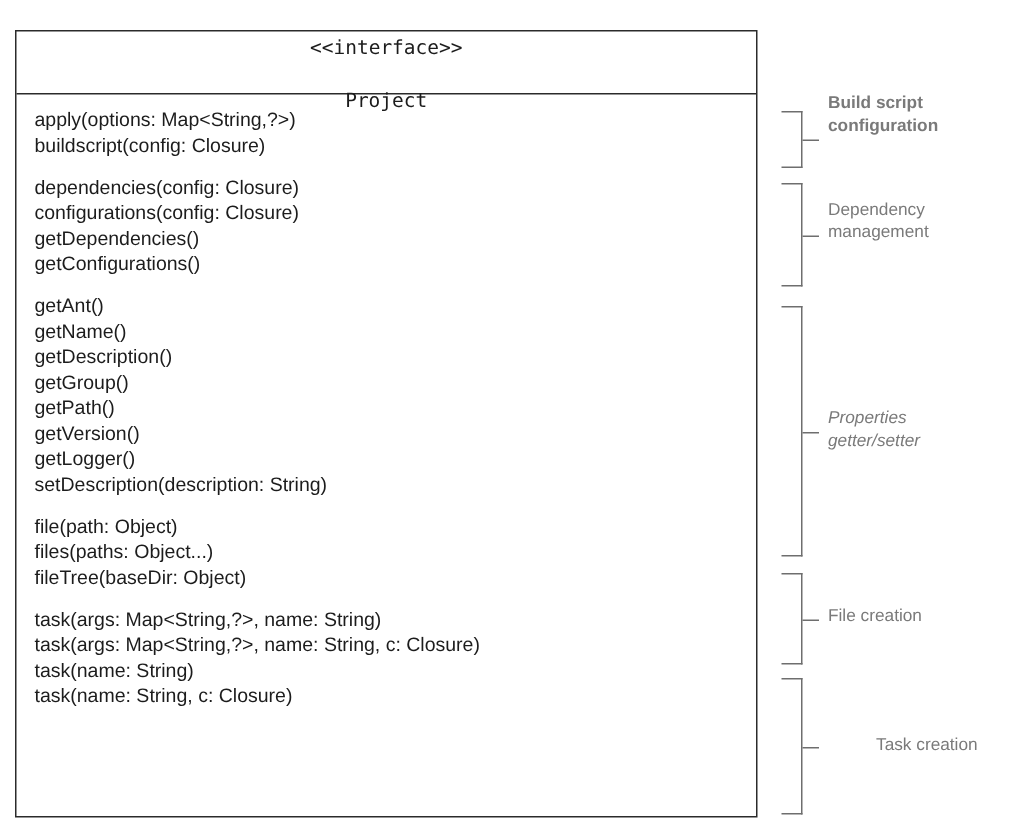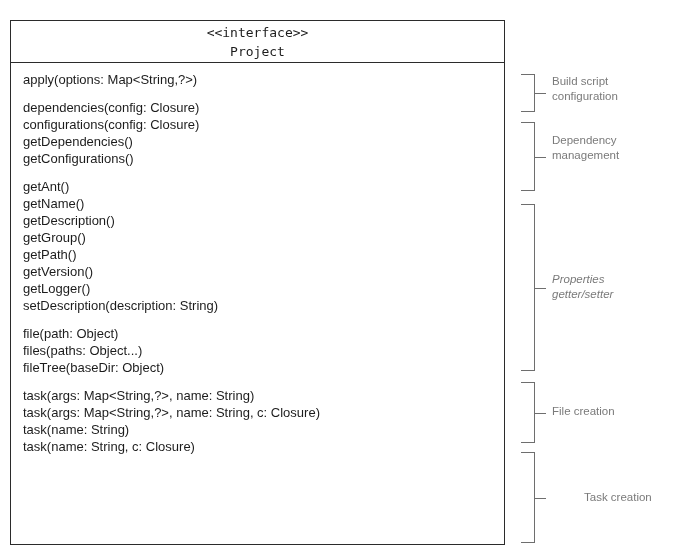--- a/index.html
+++ b/index.html
@@ -41,21 +41,21 @@
     border-bottom: 1px solid #2b2b2b;
     text-align: center;
     font-family: "DejaVu Sans Mono", "Liberation Mono", monospace;
     font-size: 13px;
     line-height: 19px;
     color: #1c1c1c;
     padding-top: 2px;
     letter-spacing: 0px;
   }
   .uml-stereotype { display: block; }
-  .uml-name { display: block; }
+  .uml-name { display: block; margin-top: 16px; }
 
   .uml-body {
     box-sizing: border-box;
     padding: 8px 0 0 0;
     font-family: Liberation Sans, sans-serif;
     font-size: 13px;
     color: #1c1c1c;
   }
 
   .uml-group {
@@ -107,20 +107,21 @@
 <div id="diagram">
 
   <div class="uml-box">
     <div class="uml-header">
       <span class="uml-stereotype">&lt;&lt;interface&gt;&gt;</span>
       <span class="uml-name">Project</span>
     </div>
     <div class="uml-body" id="uml-body">
         <div class="uml-group">
           <div class="uml-member">apply(options: Map&lt;String,?&gt;)</div>
+          <div class="uml-member">buildscript(config: Closure)</div>
         </div>
         <div class="uml-group">
           <div class="uml-member">dependencies(config: Closure)</div>
           <div class="uml-member">configurations(config: Closure)</div>
           <div class="uml-member">getDependencies()</div>
           <div class="uml-member">getConfigurations()</div>
         </div>
         <div class="uml-group">
           <div class="uml-member">getAnt()</div>
           <div class="uml-member">getName()</div>
@@ -142,21 +143,21 @@
           <div class="uml-member">task(name: String)</div>
           <div class="uml-member">task(name: String, c: Closure)</div>
         </div>
       </div>
   </div>
 
   <div id="annotations">
       <div class="annotation">
         <div class="bracket" style="top: 74px; height: 38px;"></div>
         <div class="bracket-stub" style="top: 93px;"></div>
-        <div class="annotation-label" style="top: 74px;">Build script
+        <div class="annotation-label" style="top: 62px; font-weight: bold;">Build script
 configuration</div>
       </div>
       <div class="annotation">
         <div class="bracket" style="top: 122px; height: 69px;"></div>
         <div class="bracket-stub" style="top: 156.5px;"></div>
         <div class="annotation-label" style="top: 133px;">Dependency
 management</div>
       </div>
       <div class="annotation">
         <div class="bracket" style="top: 204px; height: 167px;"></div>

